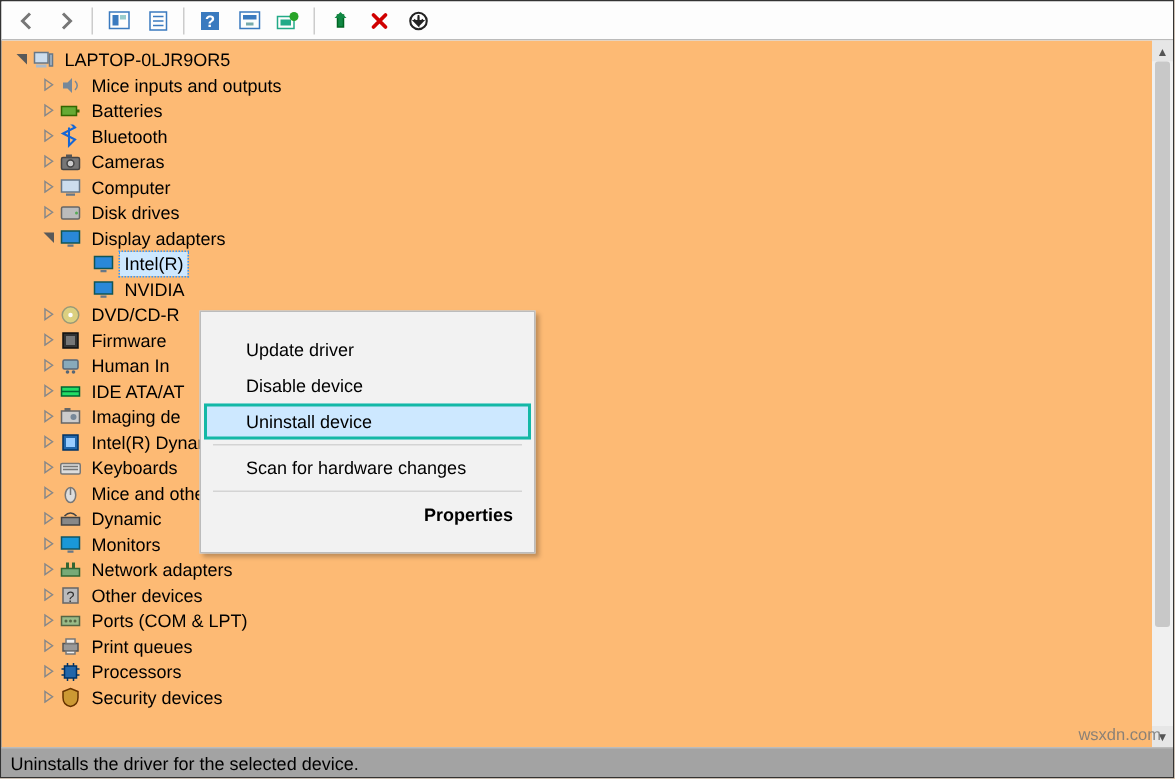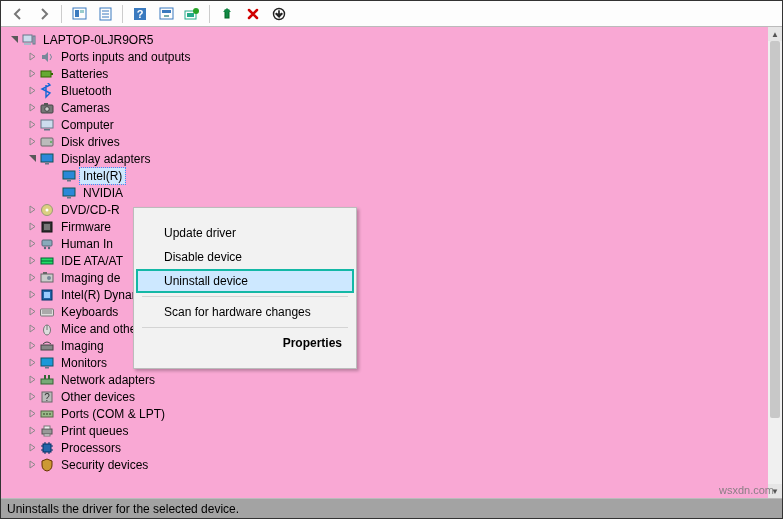--- a/index.html
+++ b/index.html
@@ -48,21 +48,21 @@
   .tree-wrap {
     flex: 1 1 auto;
     position: relative;
     overflow: hidden;
   }
   .tree {
     position: absolute;
     left: 0; right: 14px; top: 0; bottom: 0;
     overflow: hidden;
     padding: 4px 0 0 6px;
-    background: #f9a8d4;
+    background: #fdba74;
   }
   .scrollbar {
     position: absolute;
     right: 0; top: 0; bottom: 0;
     width: 14px;
     background: #f0f0f0;
     display: flex; flex-direction: column;
   }
   .sb-btn {
     height: 14px; width: 14px;
@@ -259,21 +259,21 @@
             <svg width="9" height="9" viewBox="0 0 9 9">
               <path d="M2 1 L7 4.5 L2 8 Z" fill="none" stroke="#888"></path>
             </svg>
           </span>
           <span class="node-ico">
             <svg width="16" height="16" viewBox="0 0 16 16">
               <path d="M3 6 h3 l3 -3 v10 l-3 -3 h-3 z" fill="#789"></path>
               <path d="M11 5 q3 3 0 6" fill="none" stroke="#789"></path>
             </svg>
           </span>
-          <span class="label">Ports inputs and outputs</span>
+          <span class="label">Mice inputs and outputs</span>
         </div>
         <div class="row">
           <span class="indent" style="width: 18px;"></span>
           <span class="expander">
             <svg width="9" height="9" viewBox="0 0 9 9">
               <path d="M2 1 L7 4.5 L2 8 Z" fill="none" stroke="#888"></path>
             </svg>
           </span>
           <span class="node-ico">
             <svg width="16" height="16" viewBox="0 0 16 16">
@@ -509,21 +509,21 @@
             <svg width="9" height="9" viewBox="0 0 9 9">
               <path d="M2 1 L7 4.5 L2 8 Z" fill="none" stroke="#888"></path>
             </svg>
           </span>
           <span class="node-ico">
             <svg width="16" height="16" viewBox="0 0 16 16">
               <rect x="2" y="7" width="12" height="5" fill="#888" stroke="#444"></rect>
               <path d="M4 6 q4 -4 8 0" fill="none" stroke="#444"></path>
             </svg>
           </span>
-          <span class="label">Imaging</span>
+          <span class="label">Dynamic</span>
         </div>
         <div class="row">
           <span class="indent" style="width: 18px;"></span>
           <span class="expander">
             <svg width="9" height="9" viewBox="0 0 9 9">
               <path d="M2 1 L7 4.5 L2 8 Z" fill="none" stroke="#888"></path>
             </svg>
           </span>
           <span class="node-ico">
             <svg width="16" height="16" viewBox="0 0 16 16">

